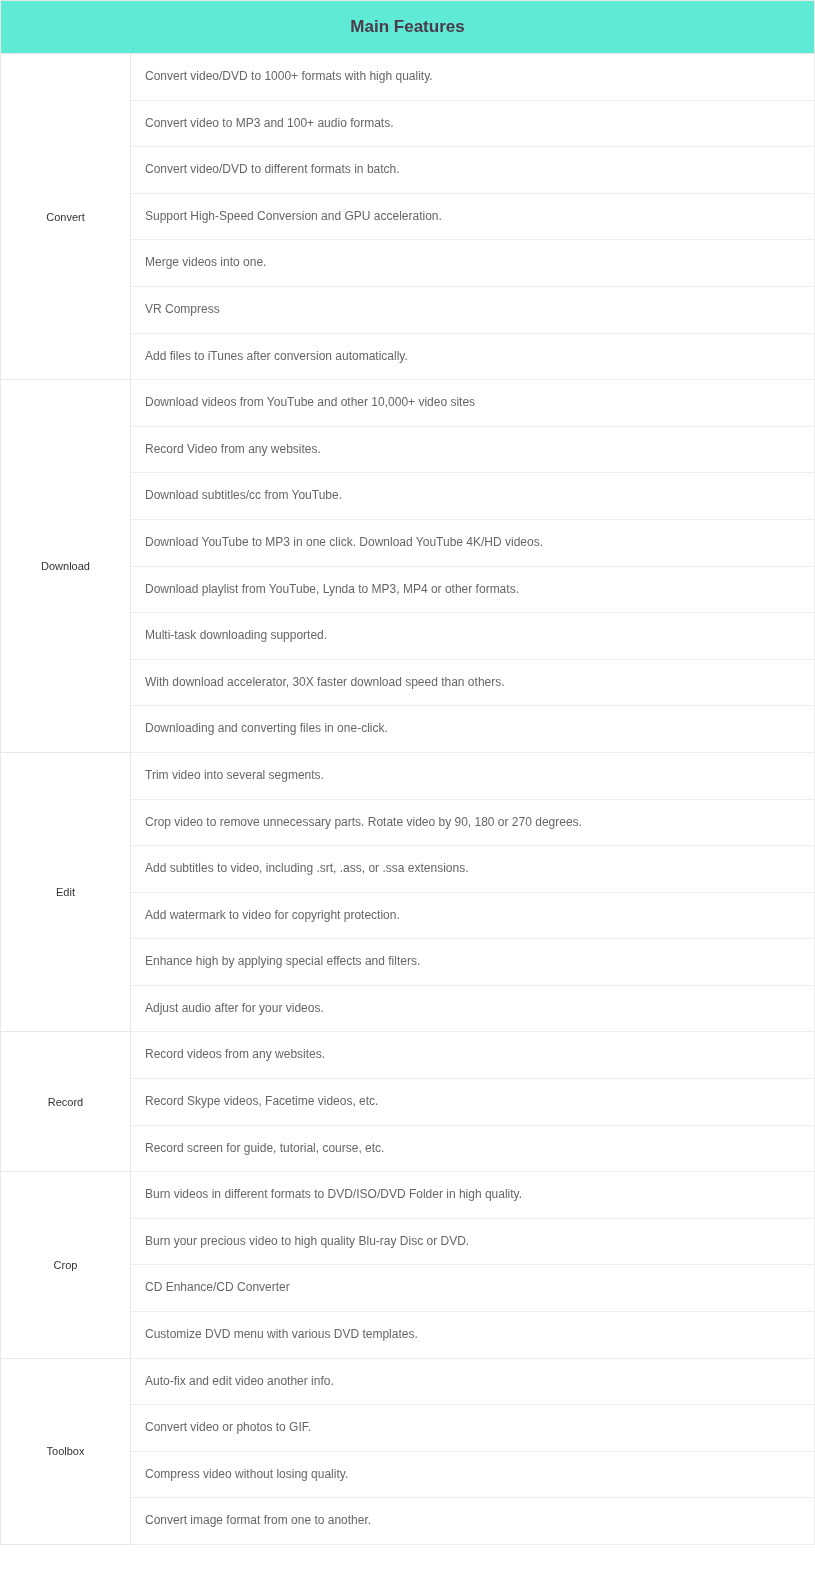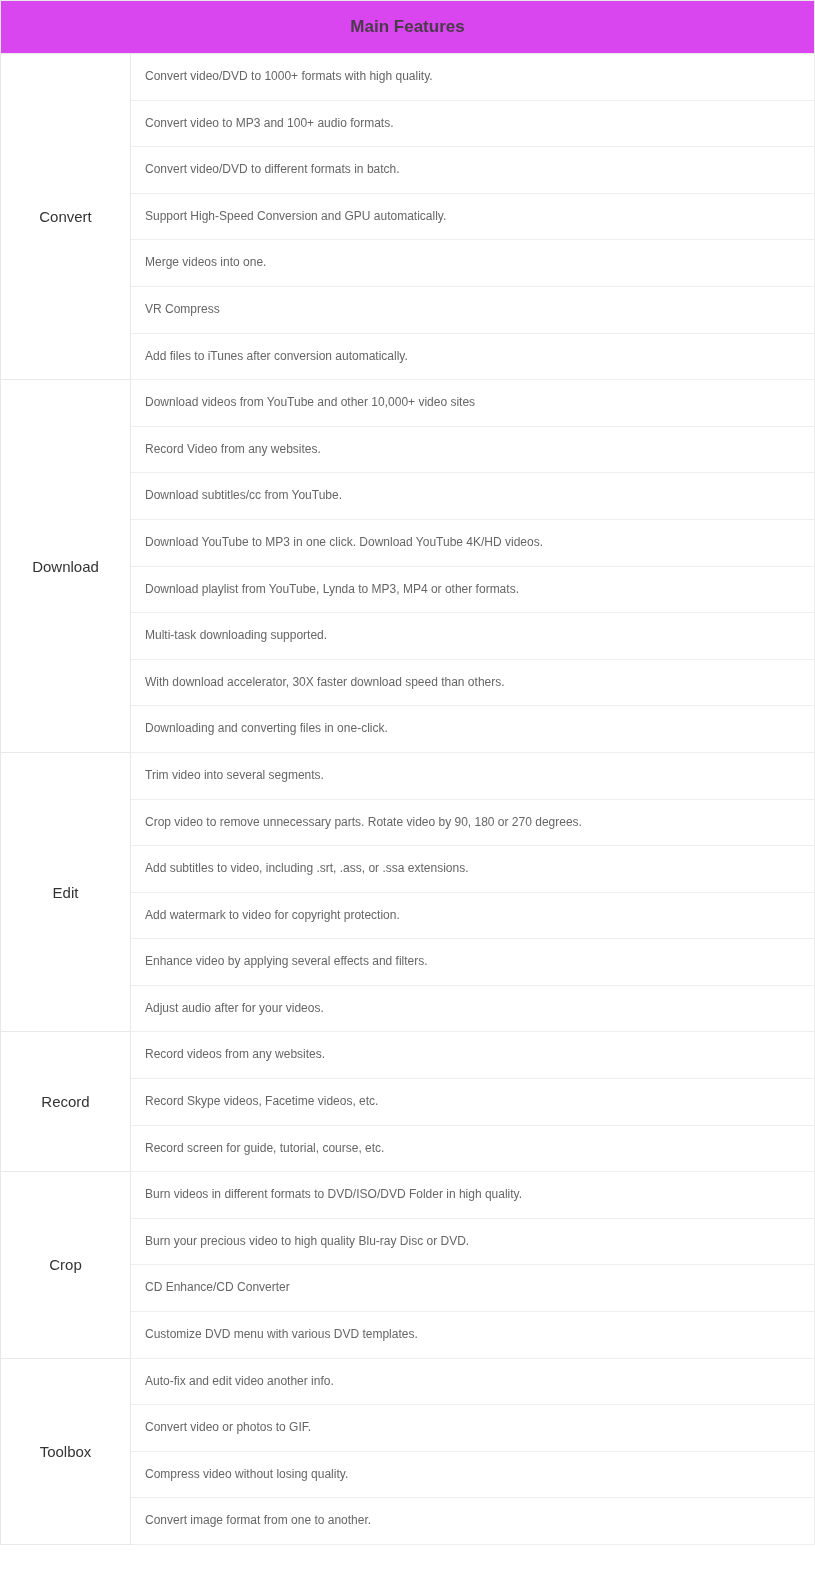--- a/index.html
+++ b/index.html
@@ -7,32 +7,32 @@
     font-family: "Segoe UI", Arial, sans-serif;
     background: #ffffff;
     width: 815px;
   }
   .table {
     width: 100%;
     border-collapse: collapse;
     border: 1px solid #e8e8e8;
   }
   .header-row td {
-    background: #d946ef;
+    background: #5eead4;
     text-align: center;
     font-size: 17px;
     font-weight: 600;
     color: #4a3a4a;
     padding: 16px 0;
     border: 1px solid #e8e8e8;
   }
   .cat-cell {
     width: 130px;
     text-align: center;
-    font-size: 15px;
+    font-size: 11px;
     color: #333;
     vertical-align: middle;
     border: 1px solid #e8e8e8;
     padding: 8px 4px;
   }
   .item-cell {
     font-size: 12px;
     color: #666;
     padding: 15px 14px;
     border: 1px solid #eee;
@@ -51,21 +51,21 @@
         <td class="cat-cell" rowspan="7">Convert</td>
         <td class="item-cell">Convert video/DVD to 1000+ formats with high quality.</td>
       </tr>
       <tr>
         <td class="item-cell">Convert video to MP3 and 100+ audio formats.</td>
       </tr>
       <tr>
         <td class="item-cell">Convert video/DVD to different formats in batch.</td>
       </tr>
       <tr>
-        <td class="item-cell">Support High-Speed Conversion and GPU automatically.</td>
+        <td class="item-cell">Support High-Speed Conversion and GPU acceleration.</td>
       </tr>
       <tr>
         <td class="item-cell">Merge videos into one.</td>
       </tr>
       <tr>
         <td class="item-cell">VR Compress</td>
       </tr>
       <tr>
         <td class="item-cell">Add files to iTunes after conversion automatically.</td>
       </tr>
@@ -101,21 +101,21 @@
       <tr>
         <td class="item-cell">Crop video to remove unnecessary parts. Rotate video by 90, 180 or 270 degrees.</td>
       </tr>
       <tr>
         <td class="item-cell">Add subtitles to video, including .srt, .ass, or .ssa extensions.</td>
       </tr>
       <tr>
         <td class="item-cell">Add watermark to video for copyright protection.</td>
       </tr>
       <tr>
-        <td class="item-cell">Enhance video by applying several effects and filters.</td>
+        <td class="item-cell">Enhance high by applying special effects and filters.</td>
       </tr>
       <tr>
         <td class="item-cell">Adjust audio after for your videos.</td>
       </tr>
       <tr>
         <td class="cat-cell" rowspan="3">Record</td>
         <td class="item-cell">Record videos from any websites.</td>
       </tr>
       <tr>
         <td class="item-cell">Record Skype videos, Facetime videos, etc.</td>

